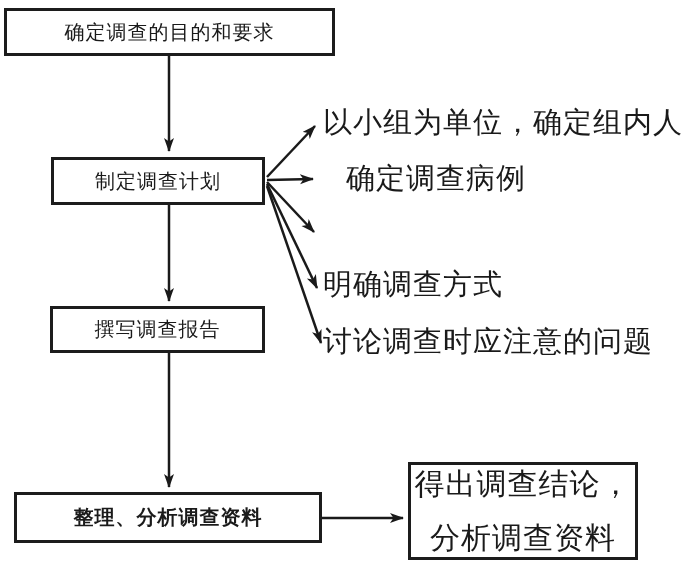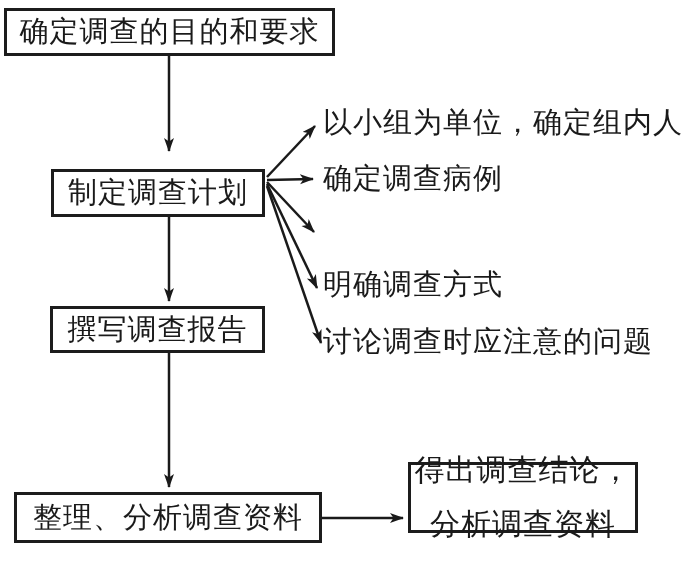--- a/index.html
+++ b/index.html
@@ -23,21 +23,21 @@
     width: 683px;
     height: 565px;
   }
   .box {
     position: absolute;
     border: 3px solid #1c1c1c;
     background: #ffffff;
     display: flex;
     align-items: center;
     justify-content: center;
-    font-size: 29px;
+    font-size: 20px;
     letter-spacing: 1px;
     white-space: nowrap;
     box-sizing: border-box;
   }
   .box-multiline {
     flex-direction: column;
     justify-content: center;
     gap: 13px;
     font-size: 30px;
   }
@@ -70,33 +70,33 @@
 
     <line x1="267" y1="177" x2="315" y2="126" stroke="#1a1a1a" stroke-width="2.5" marker-end="url(#ah)"></line>
     <line x1="267" y1="180" x2="313" y2="179" stroke="#1a1a1a" stroke-width="2.5" marker-end="url(#ah)"></line>
     <line x1="267" y1="182" x2="314" y2="232" stroke="#1a1a1a" stroke-width="2.5" marker-end="url(#ah)"></line>
     <line x1="267" y1="184" x2="317" y2="288" stroke="#1a1a1a" stroke-width="2.5" marker-end="url(#ah)"></line>
     <line x1="267" y1="186" x2="321" y2="343" stroke="#1a1a1a" stroke-width="2.5" marker-end="url(#ah)"></line>
   </svg>
 
   <div class="box" style="left:4px; top:8px; width:331px; height:48px;">确定调查的目的和要求</div>
 
-  <div class="box" style="left:51px; top:157px; width:214px; height:48px;margin-top:12px;">制定调查计划</div>
+  <div class="box" style="left:51px; top:157px; width:214px; height:48px;">制定调查计划</div>
 
   <div class="box" style="left:50px; top:306px; width:215px; height:47px;">撰写调查报告</div>
 
-  <div class="box" style="left:14px; top:492px; width:308px; height:51px;">整理、分析调查资料</div>
+  <div class="box" style="left:14px; top:492px; width:308px; height:51px;font-weight:bold;">整理、分析调查资料</div>
 
-  <div class="box box-multiline" style="left:408px; top:462px; width:230px; height:71px;">
+  <div class="box box-multiline" style="left:408px; top:462px; width:230px; height:98px;">
     <span>得出调查结论，</span>
     <span>分析调查资料</span>
   </div>
 
   <div class="branch-label" style="top:105px;">以小组为单位，确定组内人员</div>
 
-  <div class="branch-label" style="top:161px;">确定调查病例</div>
+  <div class="branch-label" style="top:161px;margin-left:23px;">确定调查病例</div>
 
 
   <div class="branch-label" style="top:267px;">明确调查方式</div>
 
   <div class="branch-label" style="top:324px;">讨论调查时应注意的问题</div>
 
 </div>
 
 </body></html>

